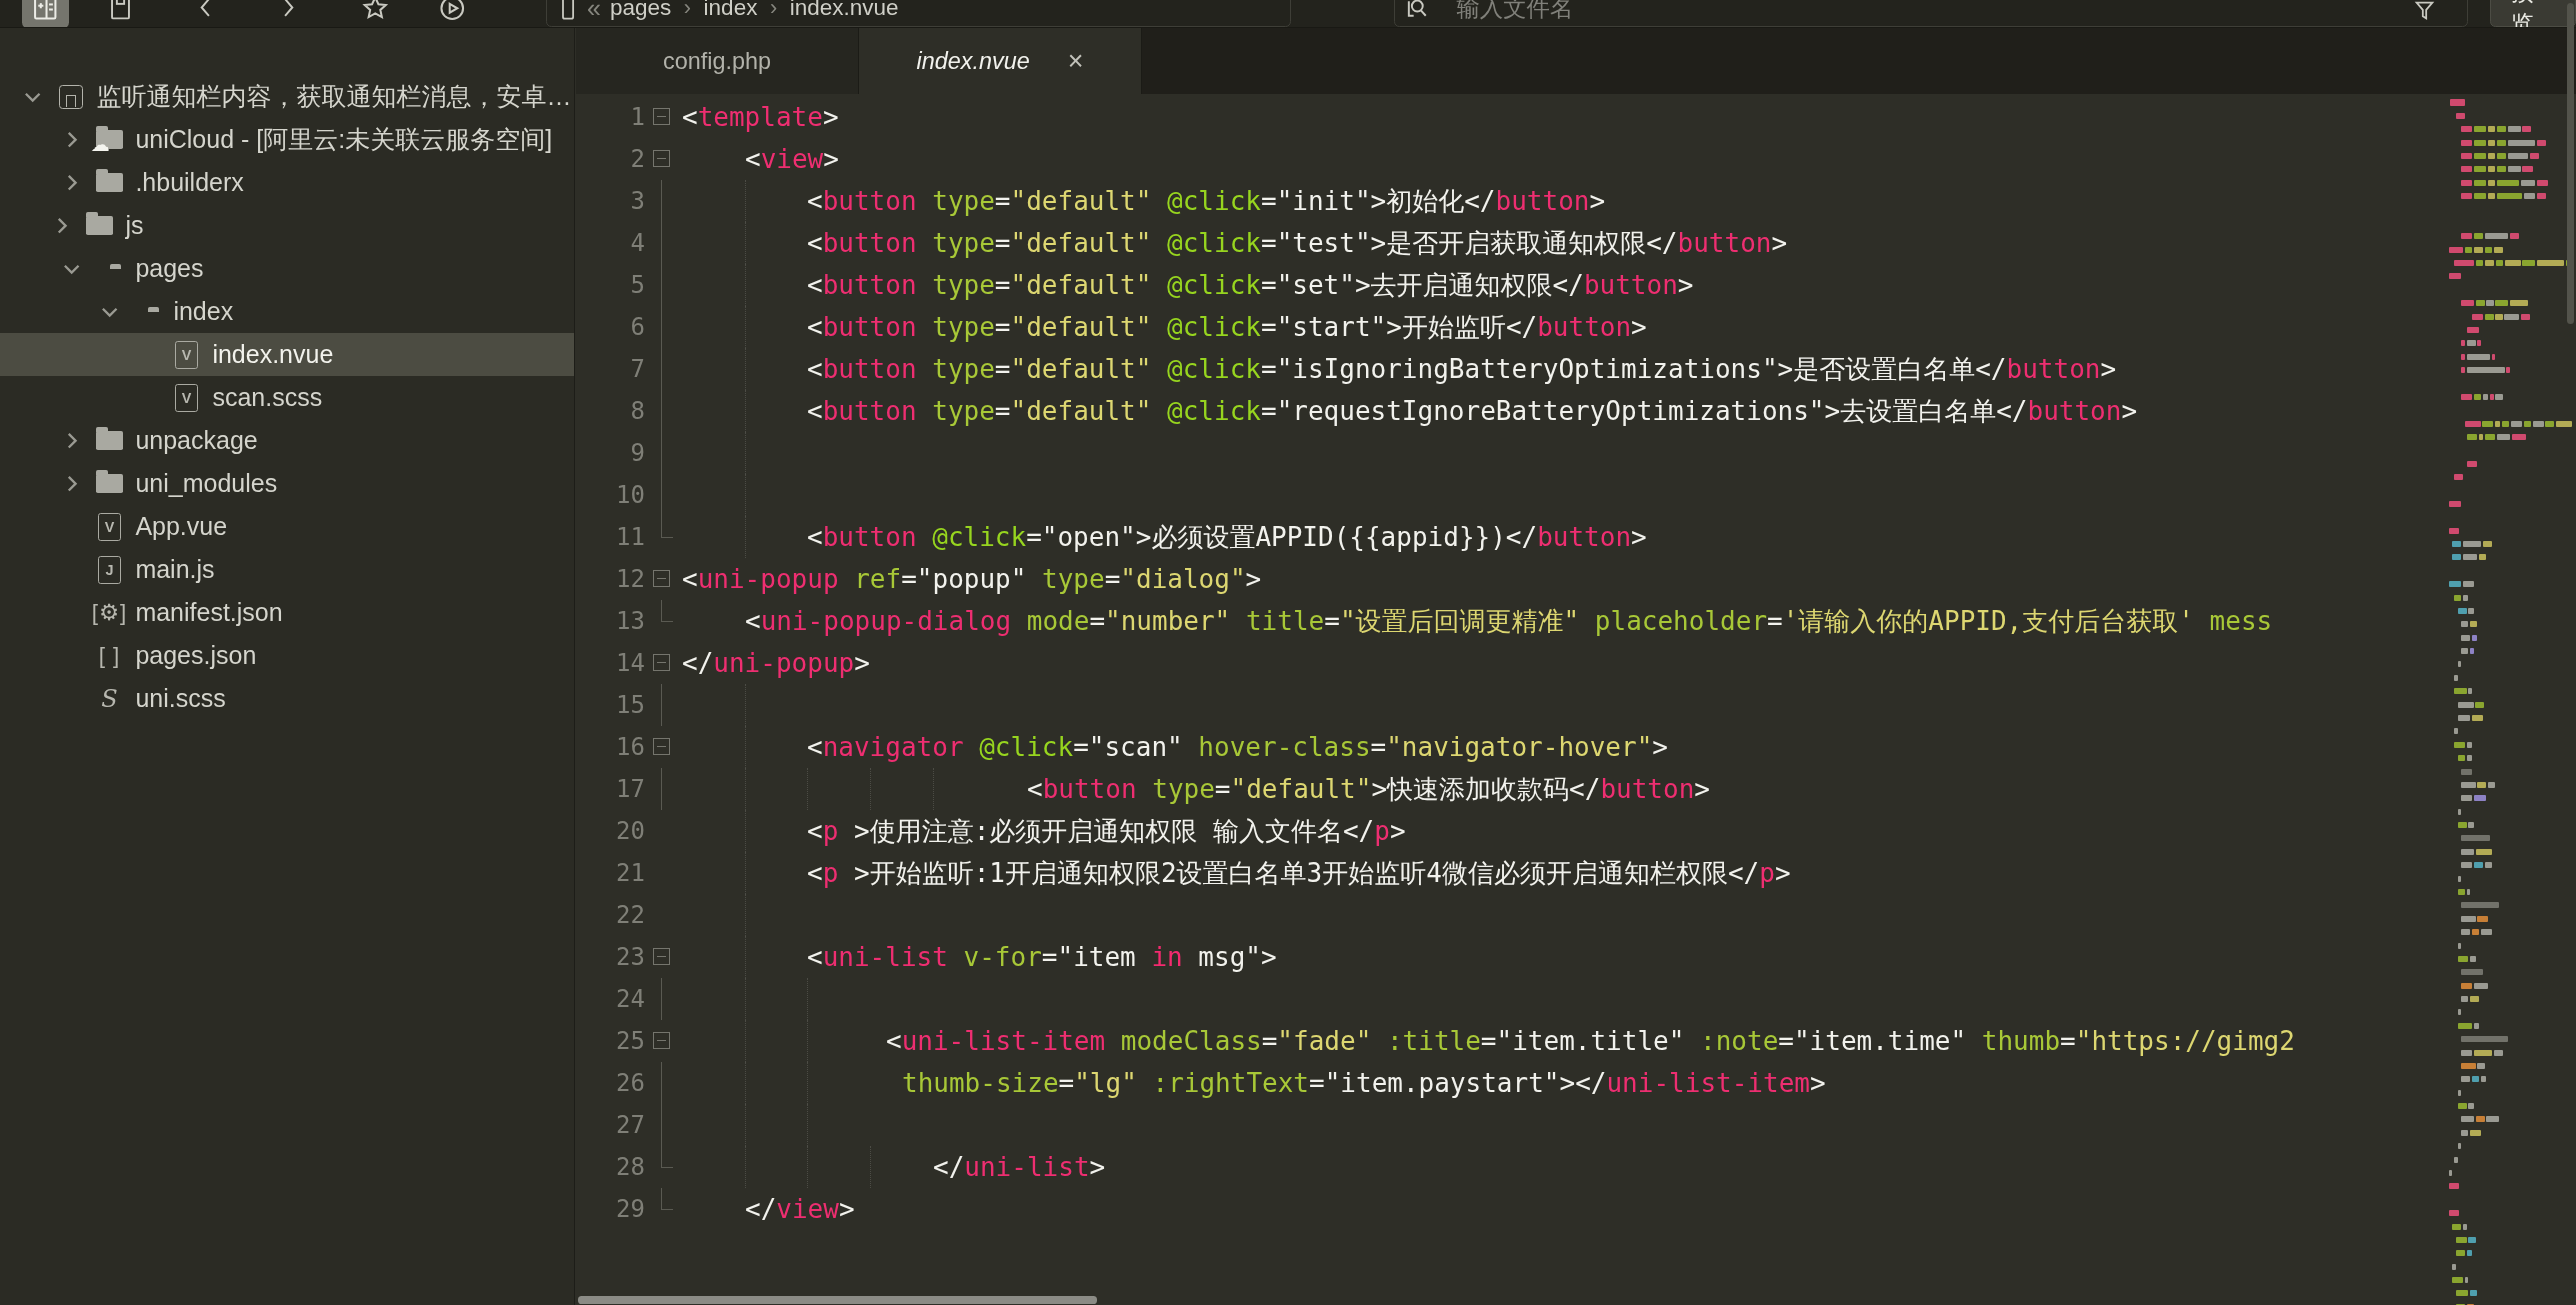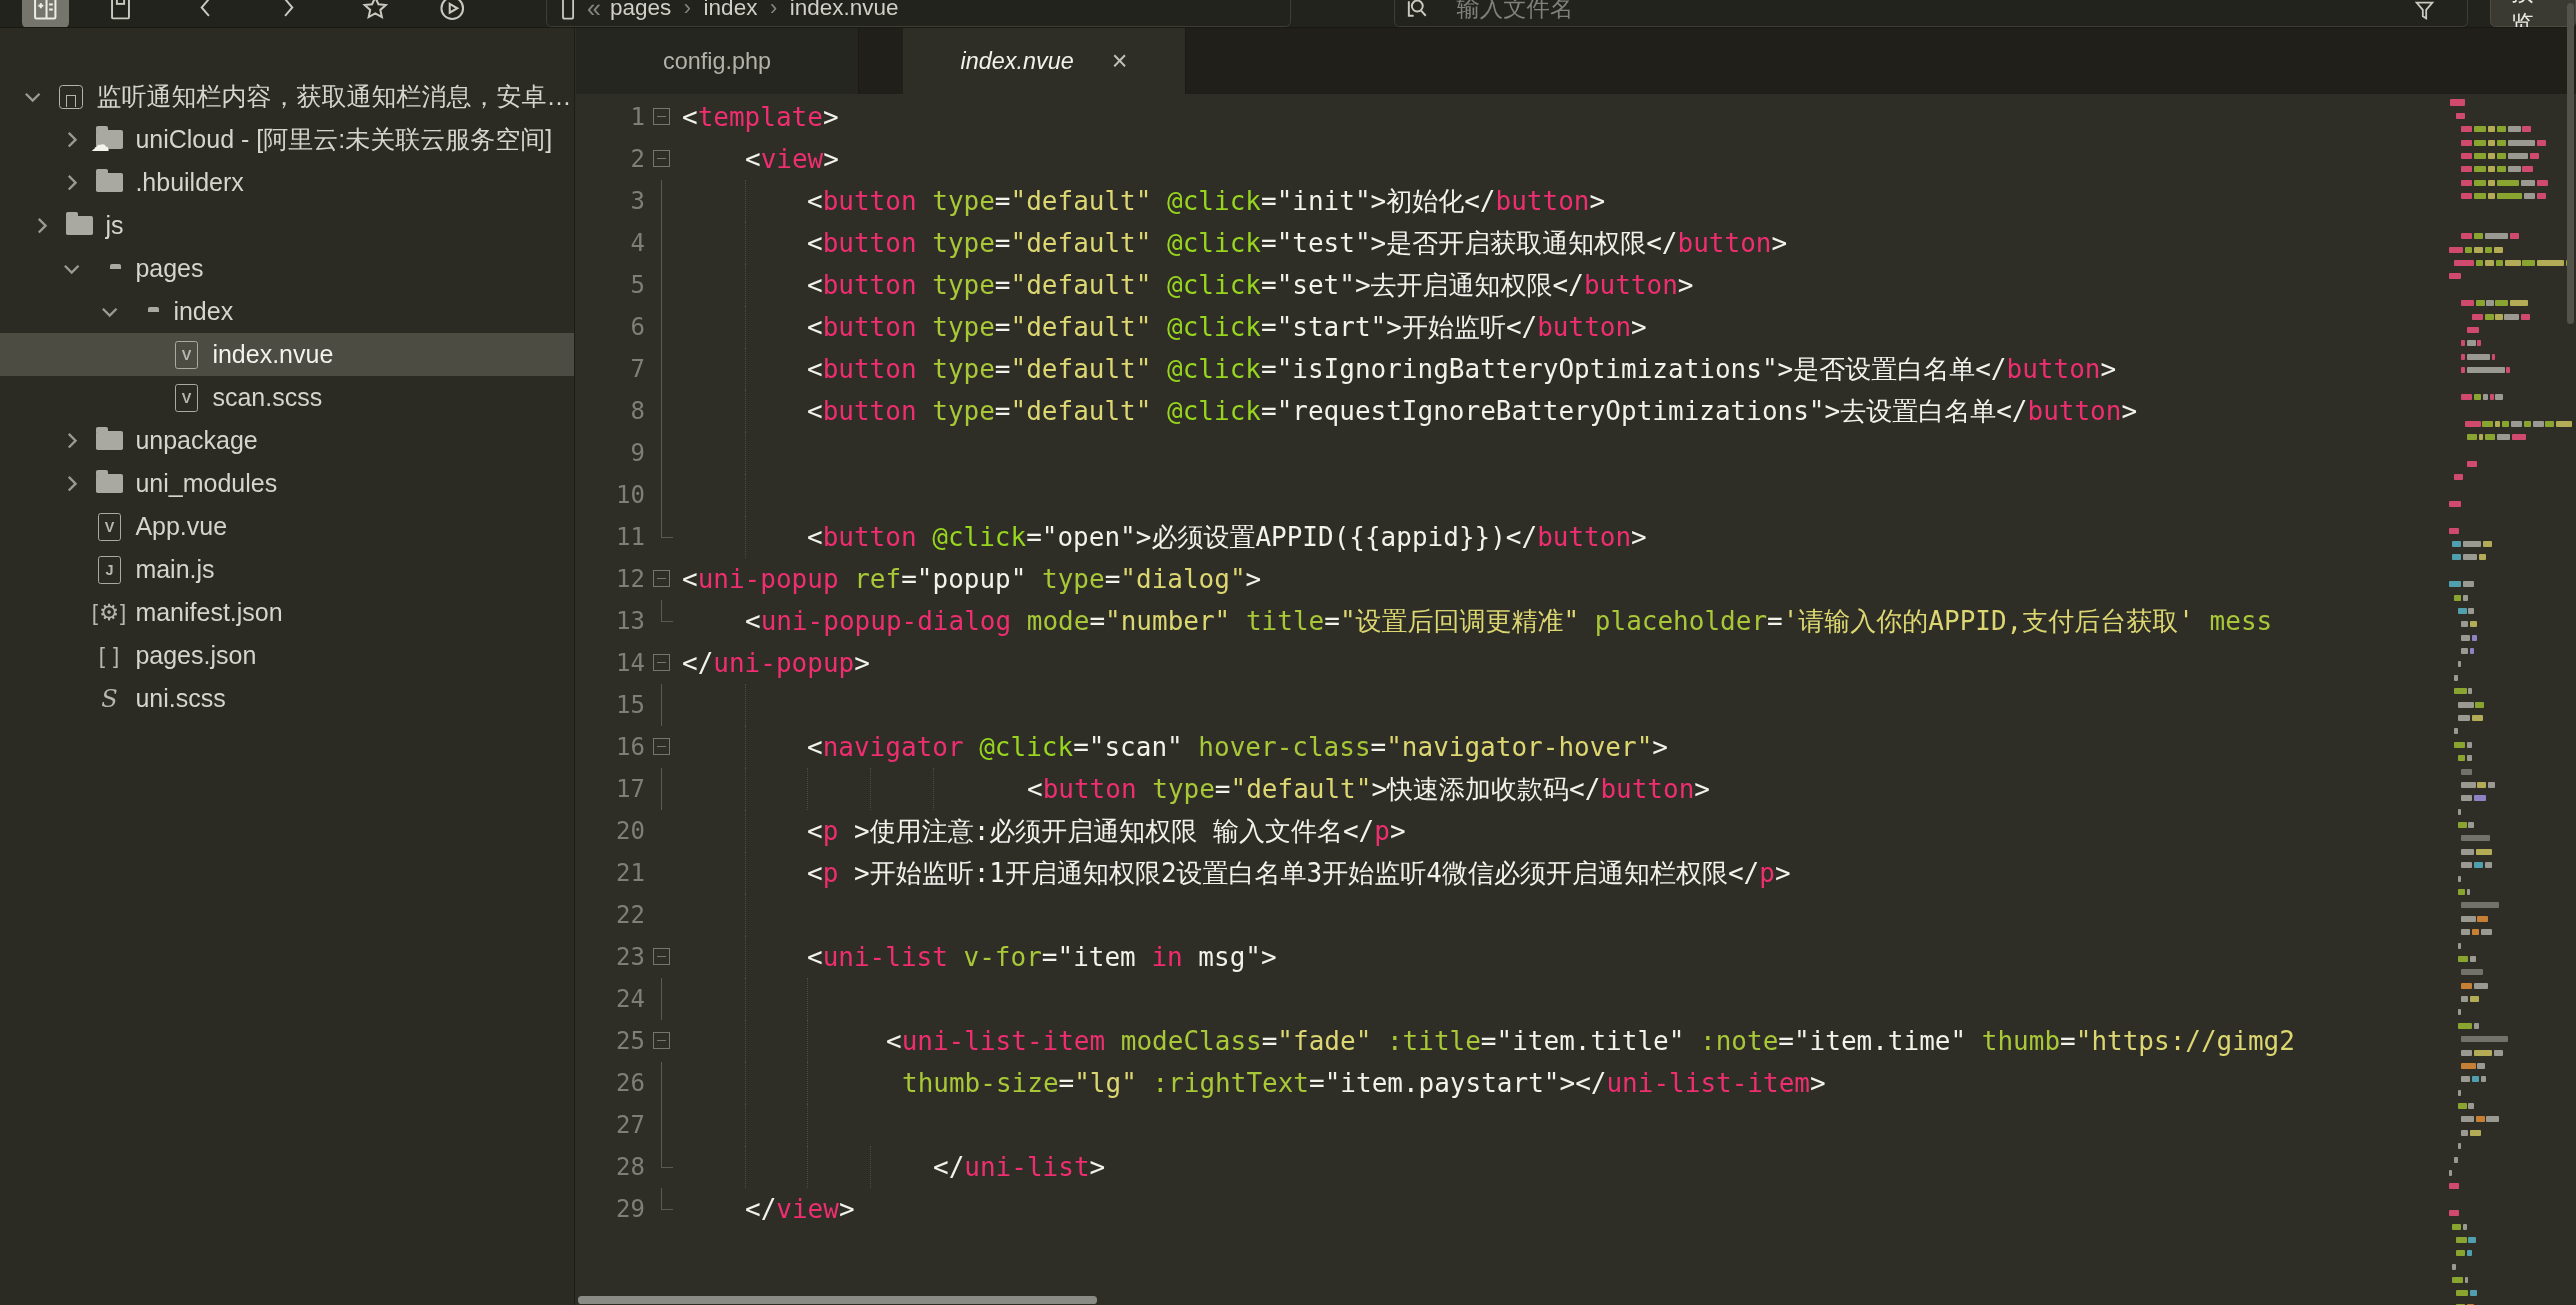--- a/index.html
+++ b/index.html
@@ -40,21 +40,21 @@
   .filebox{width:22.5px;height:28px;border:1.8px solid #aaaaa2;border-radius:2.7px;color:#b7b7af;
            font-size:14.4px;font-weight:bold;display:flex;align-items:center;justify-content:center;}
   .brk{color:#b7b7af;font-size:22.5px;letter-spacing:0.9px;}
   .scss-ico{color:#b7b7af;font-size:24px;font-family:"DejaVu Serif",serif;font-style:italic;}
   .proj-ico{width:24px;height:24px;border:1.8px solid #b4b4ac;border-radius:3.6px;position:relative;}
   .proj-ico:before{content:"";position:absolute;left:6.3px;top:9px;width:8px;height:11.7px;border:1.8px solid #b4b4ac;border-bottom:none;}
   .tlabel{margin-left:5.4px;overflow:hidden;text-overflow:ellipsis;}
 
   
   #tabbar{position:absolute;left:576px;top:28px;right:0;height:66px;background:#201f1a;
-          display:flex;z-index:25;gap:44px;}
+          display:flex;z-index:25;}
   .tab{height:66px;display:flex;align-items:center;justify-content:center;font-size:23.4px;
        color:#b2b2aa;background:#262620;padding:0 41px;min-width:283px;border-right:0.9px solid #1b1b16;}
   .tab.active{background:#2e2e27;color:#f2f2ed;font-style:italic;}
   .tab .close{margin-left:38px;font-style:normal;color:#c2c2ba;font-size:27px;}
 
   
   #editor{position:absolute;left:576px;top:94px;right:0;bottom:0;background:#2e2e27;
           overflow:hidden;z-index:10;}
   #code{position:relative;padding-top:1.8px;font-family:"DejaVu Sans Mono",monospace;font-size:26px;}
   .line{position:relative;height:42px;line-height:42px;white-space:nowrap;}
@@ -186,21 +186,21 @@
         <span class="chev">
           <svg width="23.4" height="23.4" viewBox="0 0 24 24" style="">
             <polyline points="9,5 16,12 9,19"></polyline>
           </svg>
         </span>
         <span class="ticon">
           <span class="fold-shape"></span>
         </span>
         <span class="tlabel">.hbuilderx</span>
       </div>
-      <div class="trow" style="padding-left: 25px; align-items: center;">
+      <div class="trow" style="padding-left: 45px; align-items: center;">
         <span class="chev">
           <svg width="23.4" height="23.4" viewBox="0 0 24 24" style="">
             <polyline points="9,5 16,12 9,19"></polyline>
           </svg>
         </span>
         <span class="ticon">
           <span class="fold-shape"></span>
         </span>
         <span class="tlabel">js</span>
       </div>

